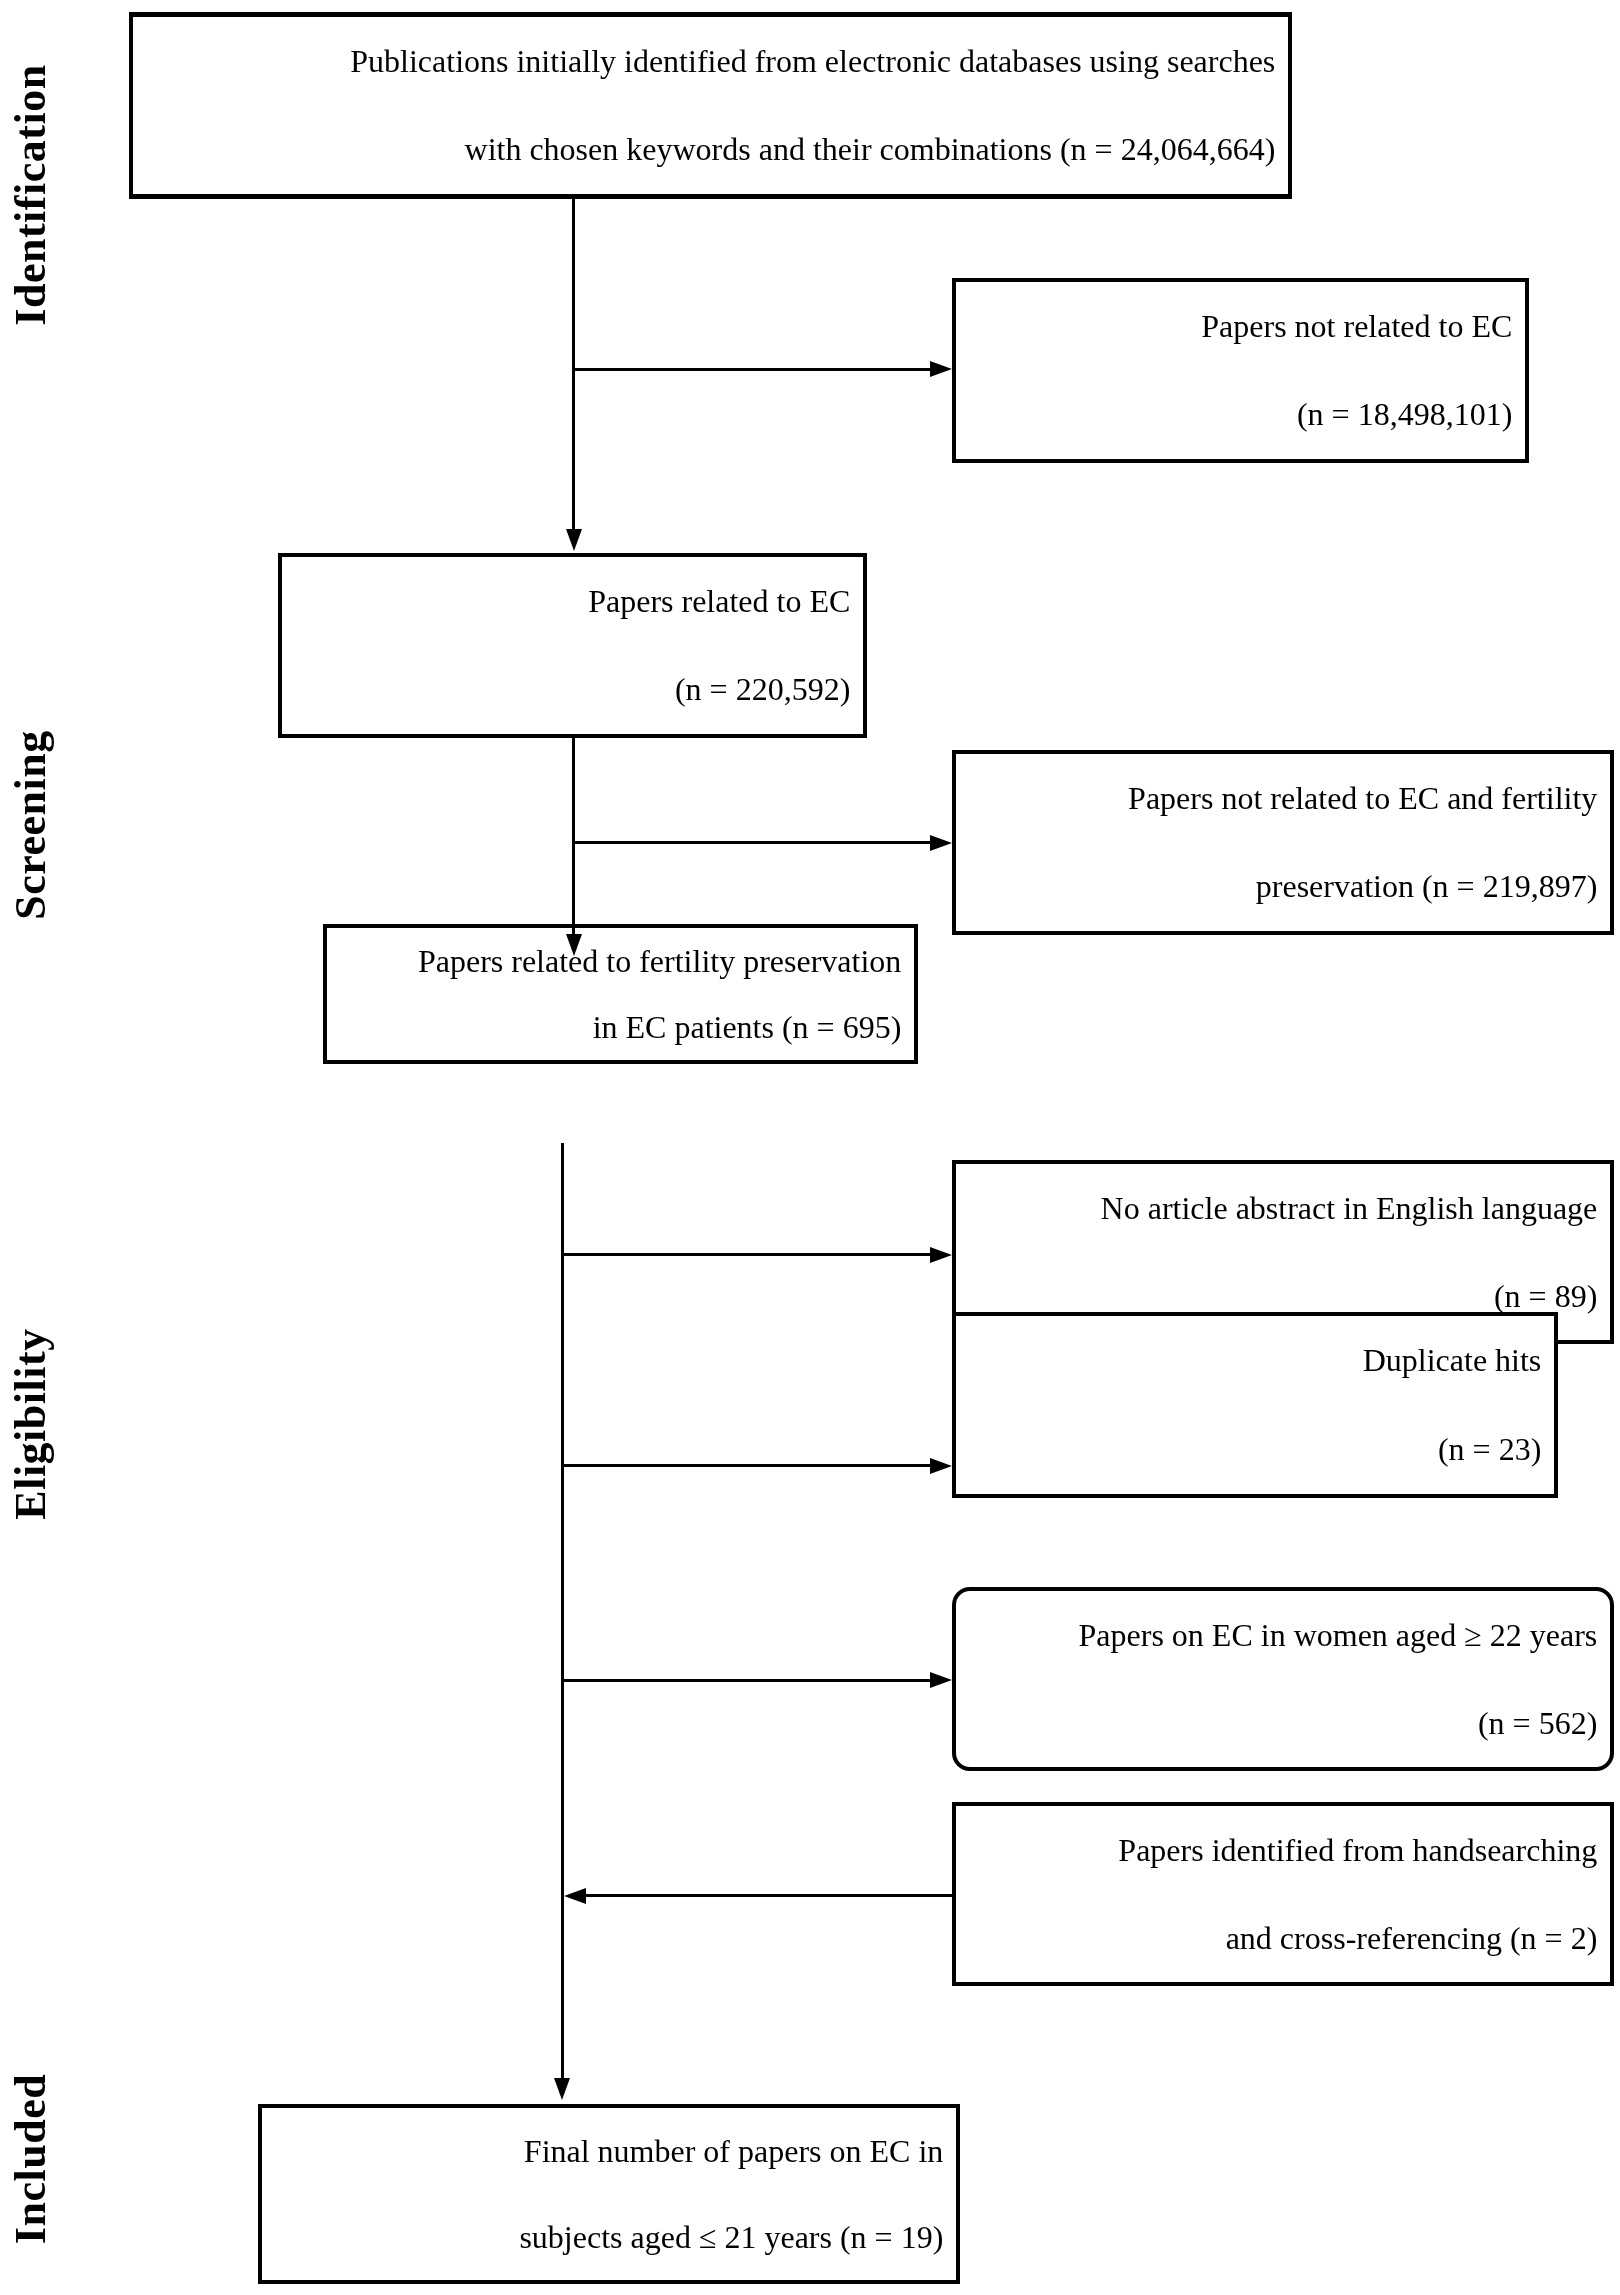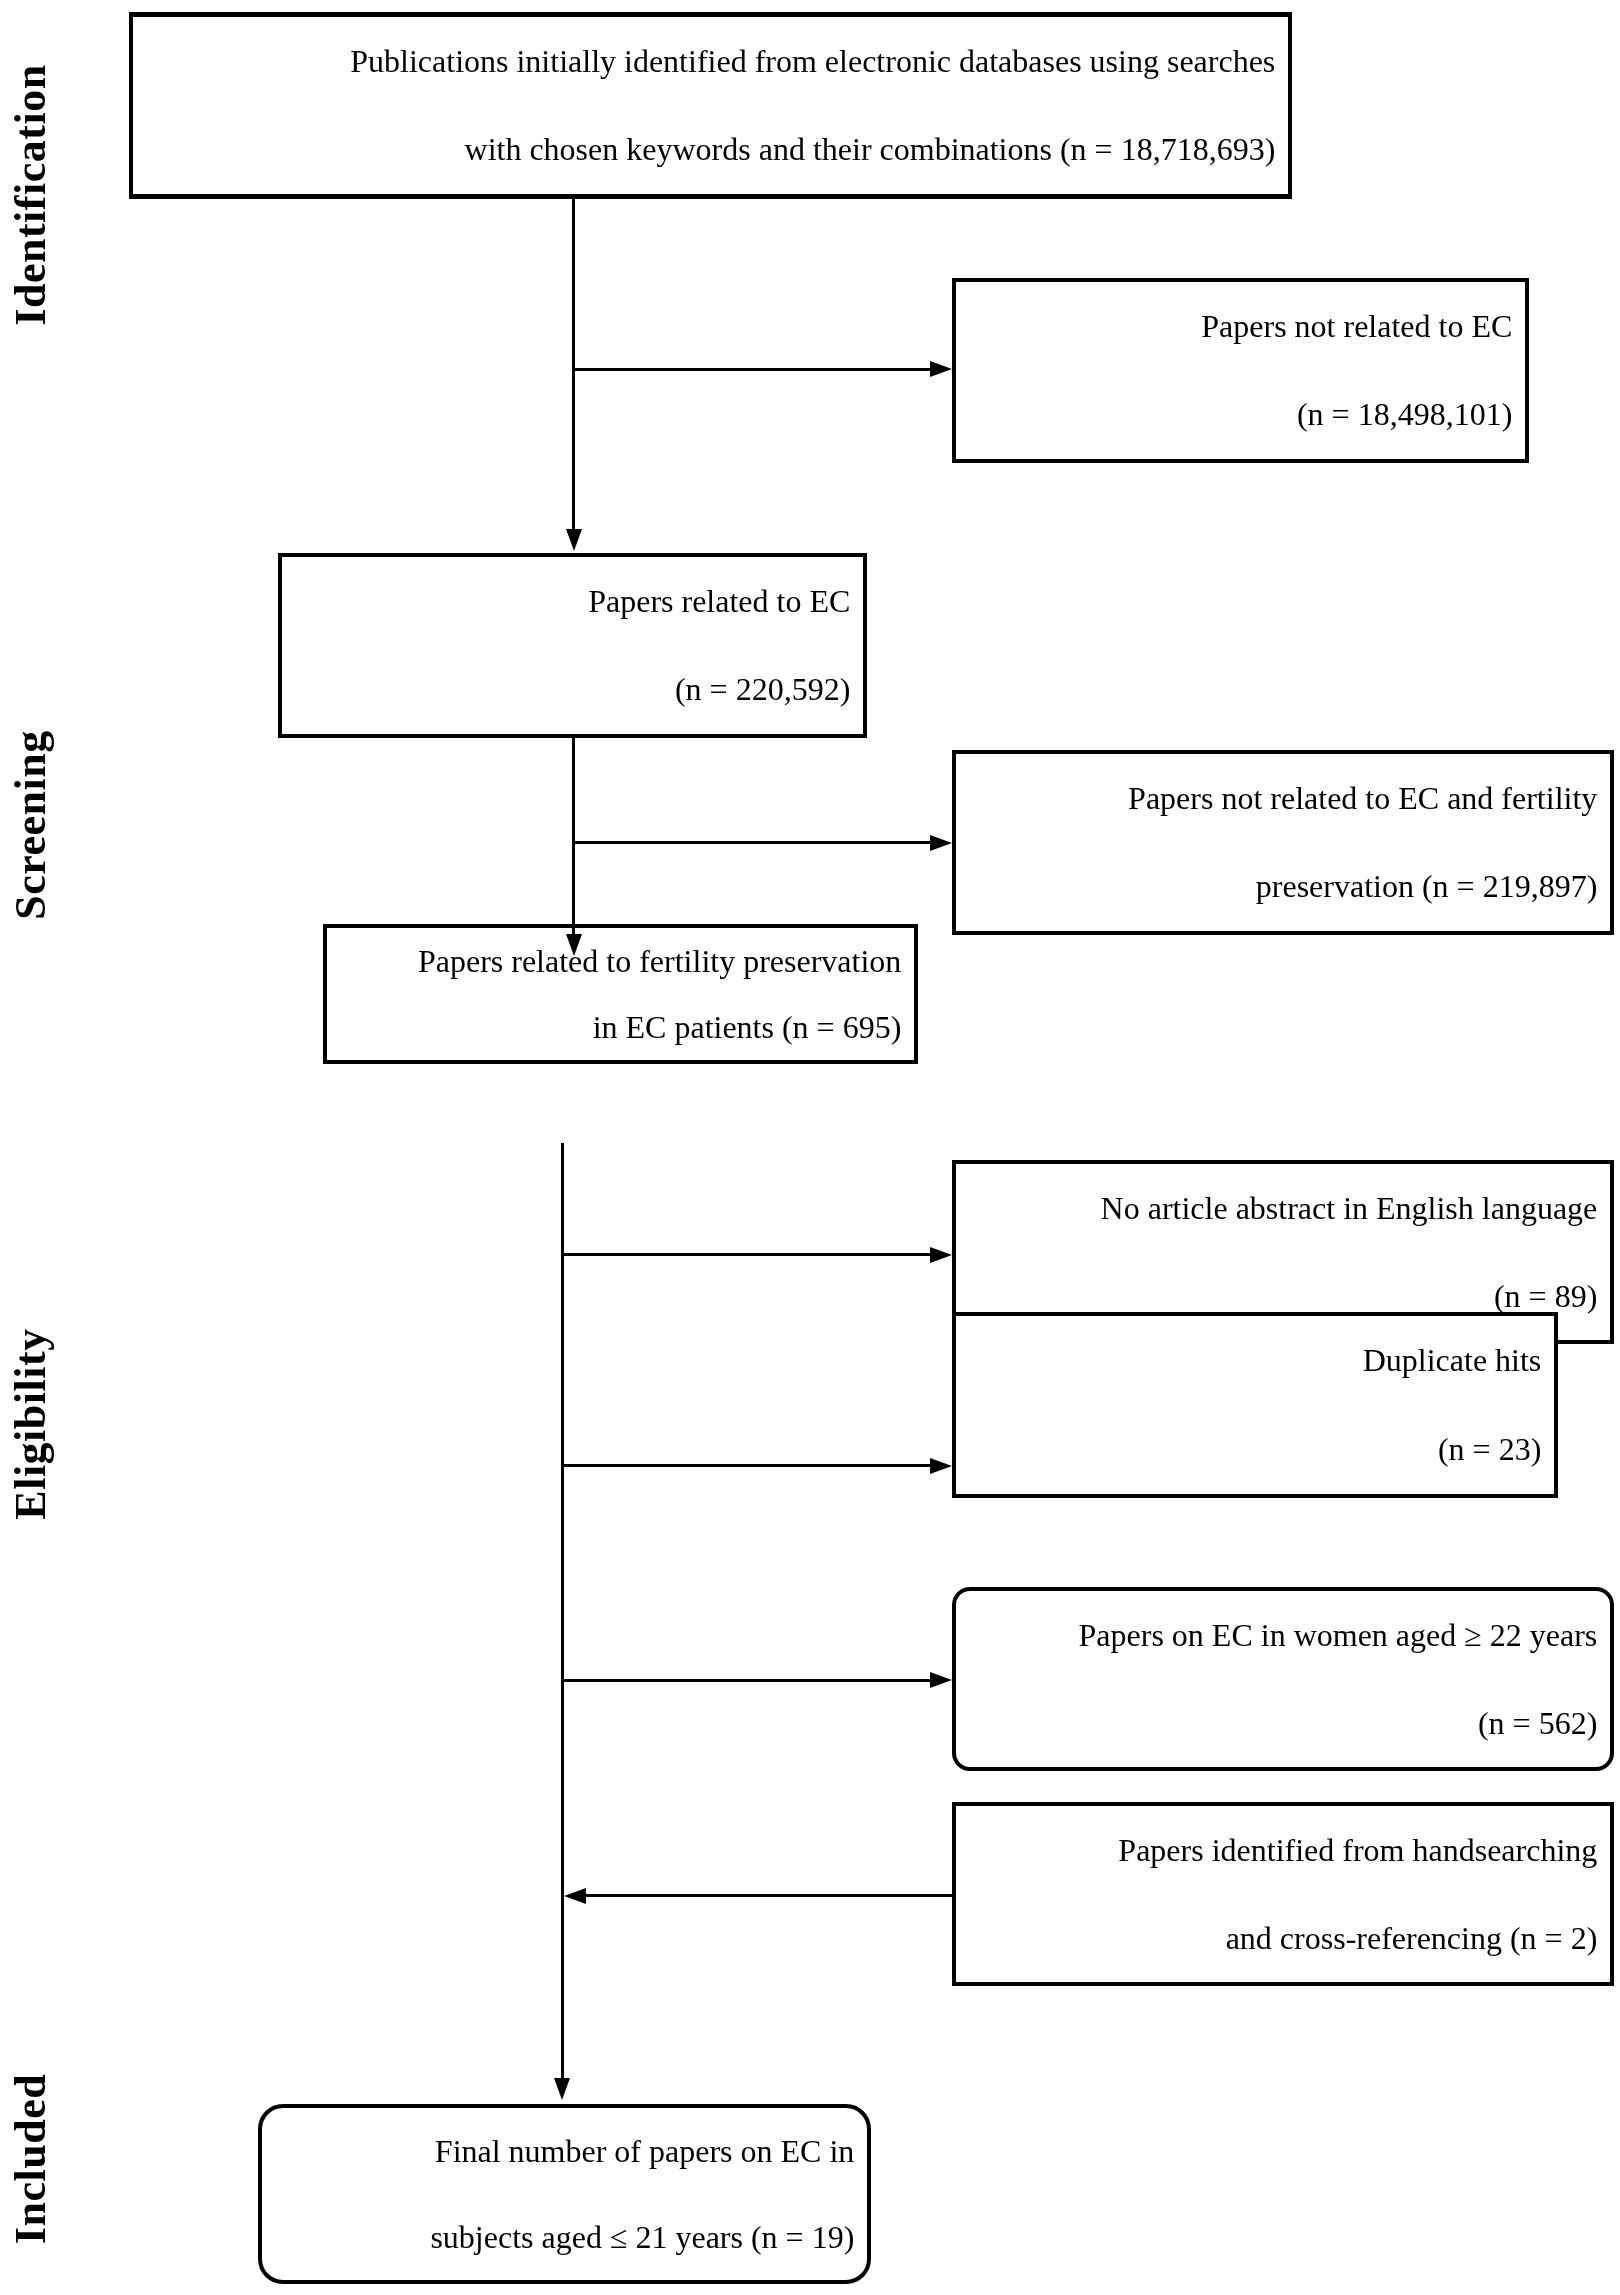--- a/index.html
+++ b/index.html
@@ -33,21 +33,21 @@
 
   #b1  { left: 129px;  top: 12px;   width: 1163px; height: 187px; border-width: 5.3px 4.2px; }
   #b2  { left: 952px; top: 278px;  width: 577px; height: 185px; }
   #b3  { left: 278px;  top: 553px; width: 589px; height: 185px; padding-left: 8px; }
   #b4  { left: 952px; top: 750px; width: 662px; height: 185px; }
   #b5  { left: 276px;  top: 924px; width: 595px; height: 140px; margin-left: 47px; }
   #b6  { left: 952px; top: 1160px; width: 662px; height: 184px; }
   #b7  { left: 952px; top: 1312px; width: 606px; height: 186px; }
   #b8  { left: 952px; top: 1587px; width: 662px; height: 184px; border-radius: 18px; }
   #b9  { left: 952px; top: 1802px; width: 662px; height: 184px; }
-  #b10 { left: 258px;  top: 2104px; width: 613px; height: 180px; border-radius: 25px; }
+  #b10 { left: 258px;  top: 2104px; width: 702px; height: 180px; }
 
   
   .stage-label {
     position: absolute;
     width: 422px;
     height: 58px;
     display: flex;
     align-items: center;
     justify-content: center;
     transform: rotate(-90deg);
@@ -105,21 +105,21 @@
 </head>
 <body>
 
 <div class="stage-label" id="stage-identification">Identification</div>
 <div class="stage-label" id="stage-screening">Screening</div>
 <div class="stage-label" id="stage-eligibility">Eligibility</div>
 <div class="stage-label" id="stage-included">Included</div>
 
 <div class="box" id="b1">
   <div class="line">Publications initially identified from electronic databases using searches</div>
-  <div class="line">with chosen keywords and their combinations (n = 18,718,693)</div>
+  <div class="line">with chosen keywords and their combinations (n = 24,064,664)</div>
 </div>
 <div class="box" id="b2">
   <div class="line">Papers not related to EC</div>
   <div class="line">(n = 18,498,101)</div>
 </div>
 <div class="box" id="b3">
   <div class="line">Papers related to EC</div>
   <div class="line">(n = 220,592)</div>
 </div>
 <div class="box" id="b4">

